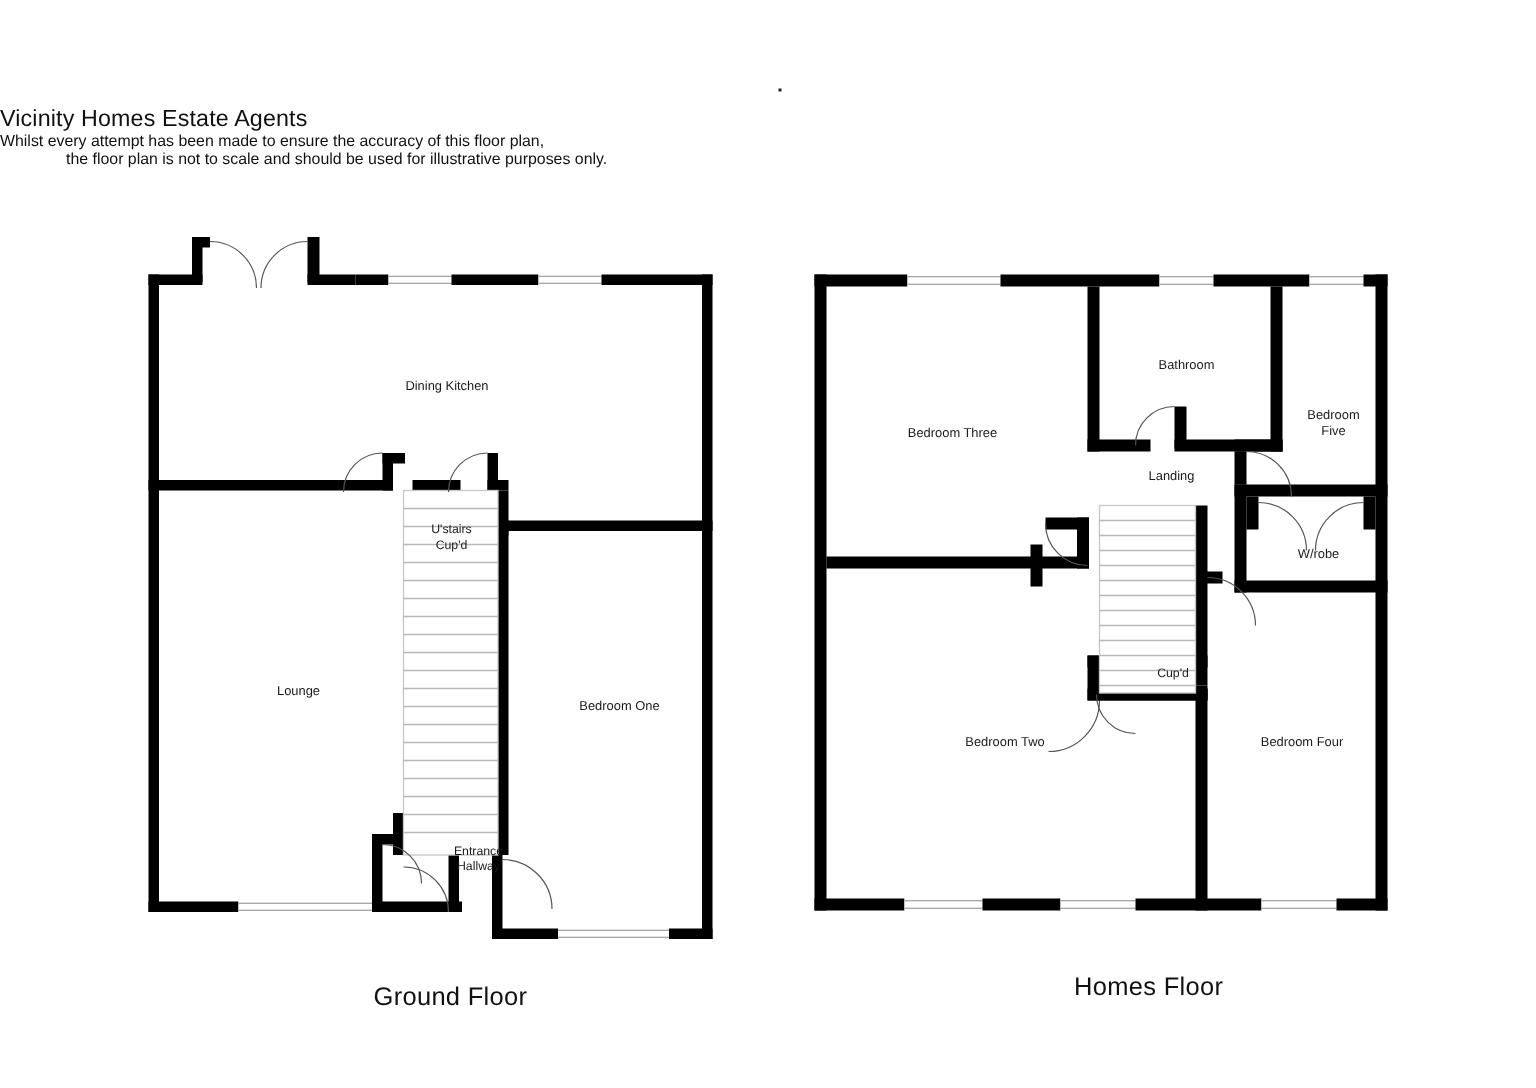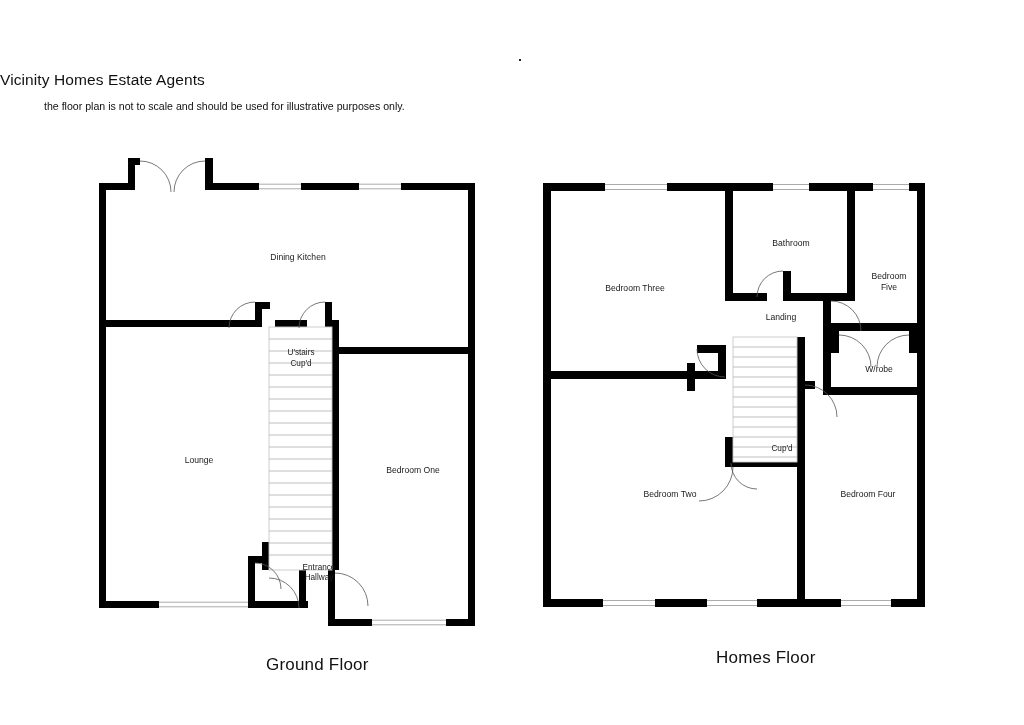--- a/index.html
+++ b/index.html
@@ -50,21 +50,21 @@
     width: 2px;
     height: 2px;
     background: #222;
   }
   .floor-title {
     position: absolute;
     font-size: 17px;
     letter-spacing: 0.2px;
     white-space: nowrap;
   }
-  #ground-floor-title { left: 266px; top: 655px; }
+  #ground-floor-title { left: 249px; top: 655px; }
   #first-floor-title  { left: 716px; top: 648px; }
 
   svg { display: block; }
   .wall { fill: #000000; }
   .room-label {
     font-family: "Liberation Sans", sans-serif;
     font-size: 8.6px;
     fill: #1a1a1a;
     text-anchor: middle;
     dominant-baseline: middle;
@@ -93,20 +93,21 @@
   }
   .win-frame { fill: #ffffff; }
   .win-line { stroke: #888888; stroke-width: 0.7; }
 </style>
 </head>
 <body>
 
 <div id="sheet">
 
   <div class="hdr" id="agent-name">Vicinity Homes Estate Agents</div>
+  <div class="hdr" id="disclaimer-1">Whilst every attempt has been made to ensure the accuracy of this floor plan,</div>
   <div class="hdr" id="disclaimer-2">the floor plan is not to scale and should be used for illustrative purposes only.</div>
   <div id="stray-dot"></div>
 
   <svg id="ground-floor-plan" width="420" height="500" viewBox="0 0 420 500" style="position:absolute; left:85px; top:150px;">
 
     <g>
 
       <rect class="wall" x="14" y="33" width="7" height="425"></rect>
 
       <rect class="wall" x="14" y="451" width="60" height="7"></rect>

